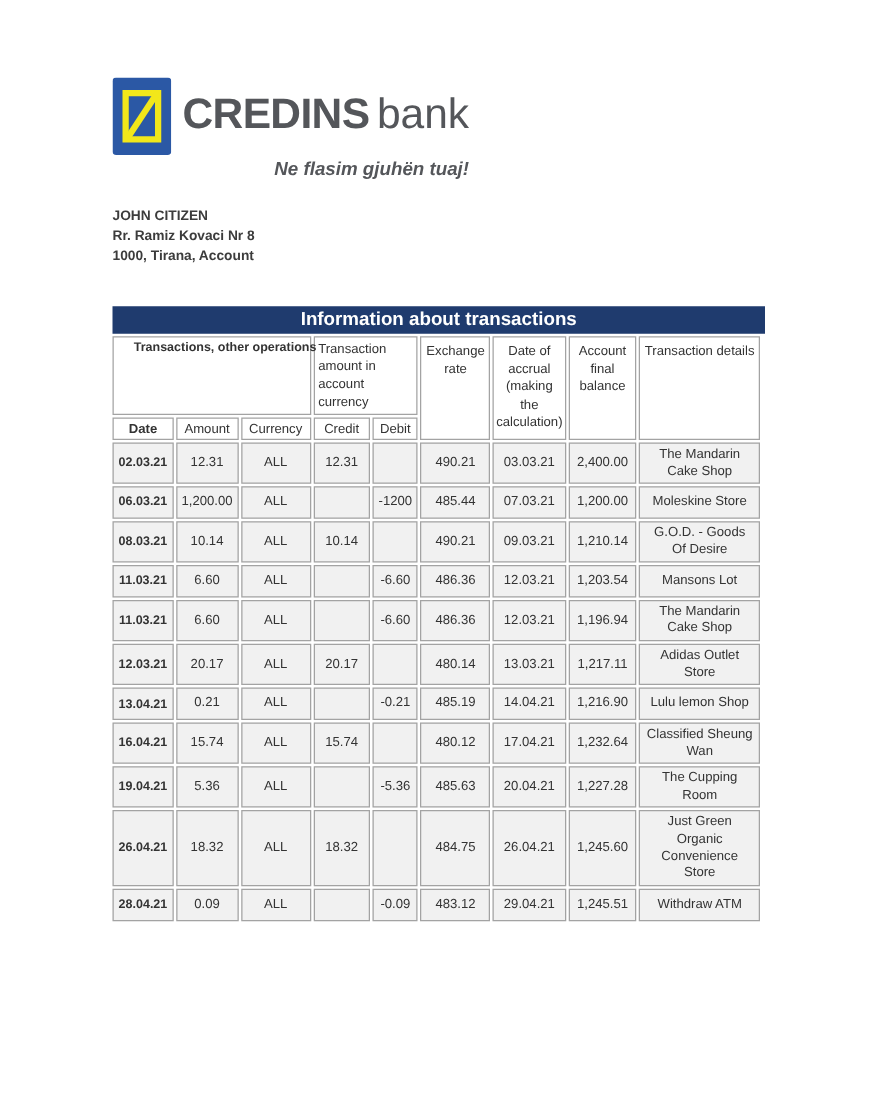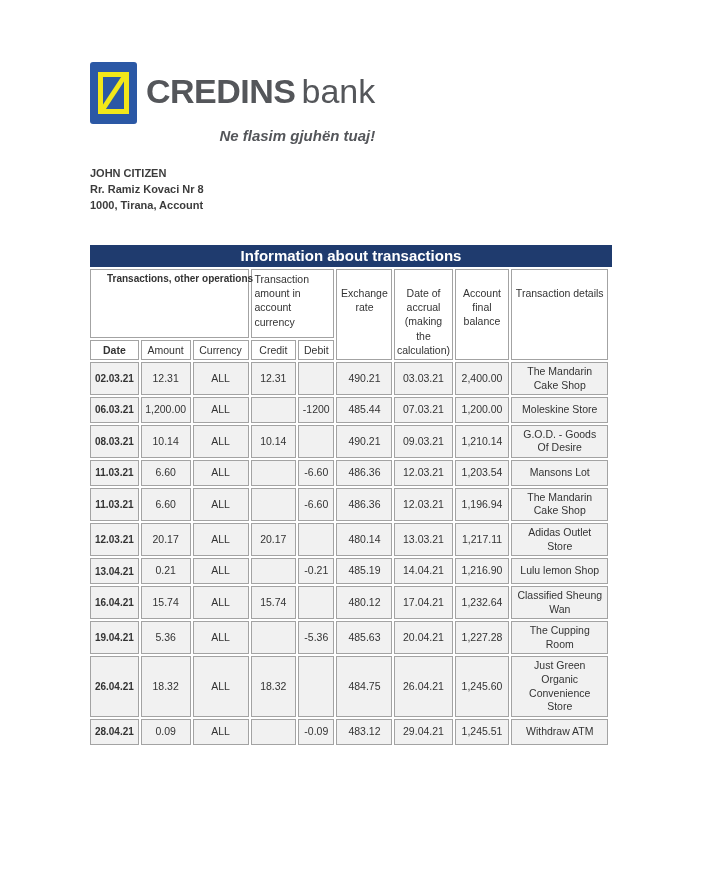--- a/index.html
+++ b/index.html
@@ -34,21 +34,21 @@
   
   .statement{position:absolute;left:90px;top:245px;width:522px;}
   .title-bar{box-sizing:border-box;border:2px solid var(--navy);background:var(--title-yellow);
     color:var(--navy);font-size:15px;font-weight:bold;text-align:center;height:23px;line-height:19px;}
   .subtitle-bar{background:var(--navy);color:#fff;font-size:15px;font-weight:bold;text-align:center;height:22px;line-height:22px;}
   table.tx{width:522px;table-layout:fixed;border-collapse:separate;border-spacing:2px;font-size:10.5px;color:#333;margin-left:-2px;}
   table.tx th,table.tx td{border:1px solid var(--cell-border);box-sizing:content-box;}
   thead th{background:#fff;vertical-align:top;padding:2px 1px;line-height:1.35;font-weight:normal;text-align:center;}
   th.group-left{text-align:left;font-weight:bold;white-space:nowrap;padding-left:16px;font-size:10px;height:52px;}
   th.group-amount{text-align:left;padding-left:3px;height:52px;}
-  th.group-span{vertical-align:top;padding-top:16px;}
+  th.group-span{vertical-align:top;padding-top:4px;}
   th.nowrap{white-space:nowrap;}
   tr.sub-row th{height:13px;padding:1px 1px;vertical-align:middle;}
   th.sub-date{font-weight:bold;}
   tbody td{background:var(--cell-bg);text-align:center;vertical-align:middle;padding:5px 2px;line-height:1.3;}
   td.c-date{font-weight:bold;font-size:10px;padding:5px 1px;}
   td.c-details{padding:2px 4px;}
   
   .watermark{
     position:absolute;left:335px;top:802px;font-size:43px;font-weight:bold;letter-spacing:-1px;white-space:nowrap;
     text-shadow:1.5px 1.5px 0 rgba(70,70,70,0.45), 3px 3px 3px rgba(120,120,120,0.5);

